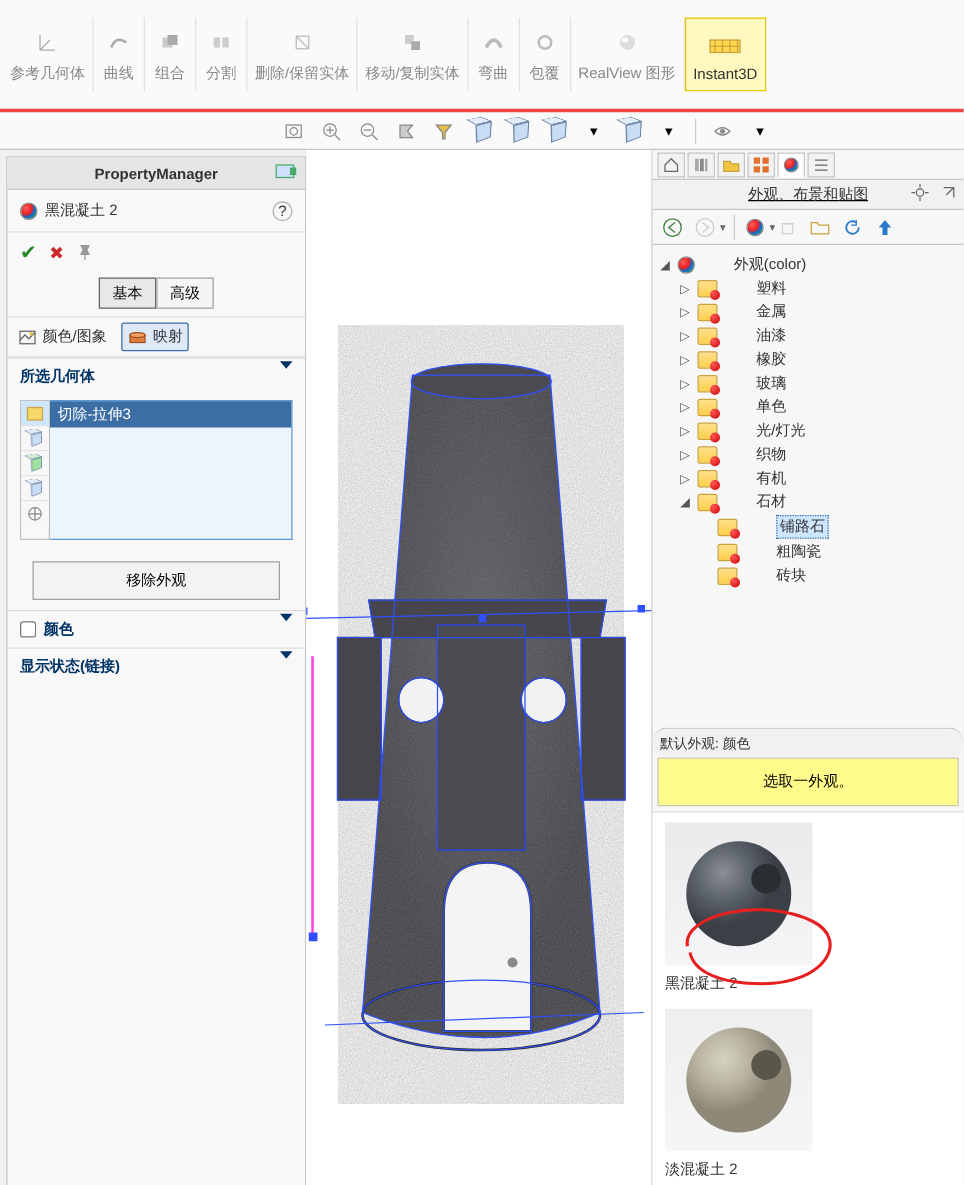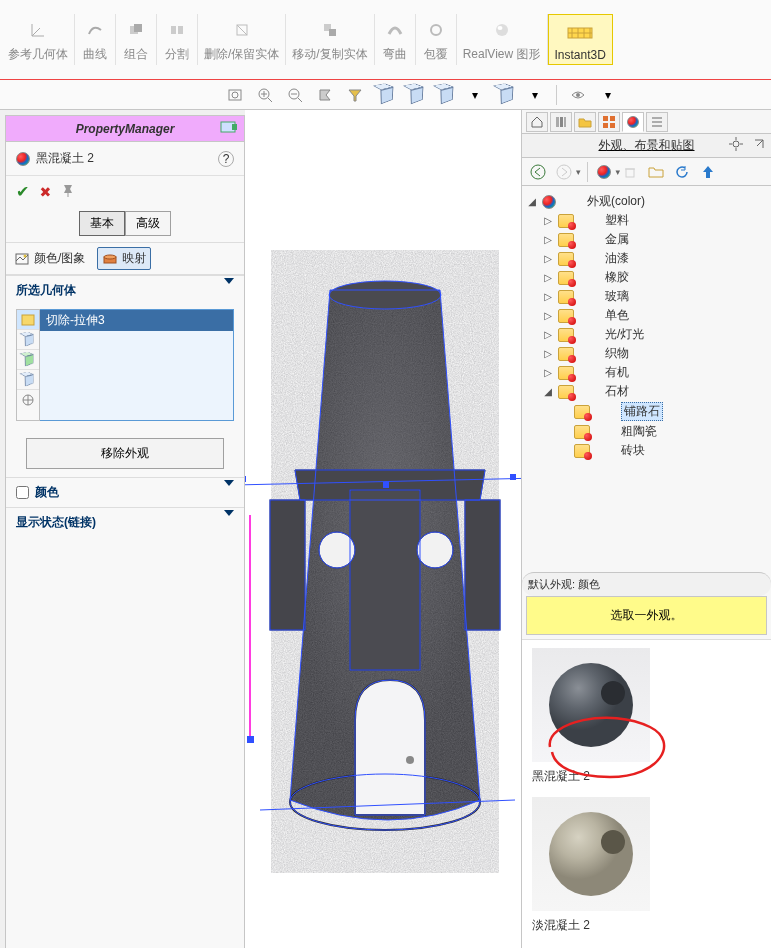--- a/index.html
+++ b/index.html
@@ -2,22 +2,22 @@
 <html><head>
 <meta charset="utf-8">
 <style>
   * { box-sizing: border-box; margin: 0; padding: 0; font-family: "Microsoft YaHei", Tahoma, sans-serif; font-size: 12px; }
   html, body { width: 771px; height: 948px; background: #f0f0f0; overflow: hidden; }
 
   
   .ribbon {
     display: flex;
     background: #fafafa;
-    border-bottom: 1px solid #ef4444;
-    height: 80px;
+    border-bottom: 3px solid #ef4444;
+    height: 90px;
     padding: 14px 2px;
   }
   .ribbon .grp {
     display: flex; flex-direction: column; align-items: center;
     justify-content: center;
     border-right: 1px solid #e2e2e2;
     padding: 2px 6px;
     color: #888;
     cursor: default;
   }
@@ -36,23 +36,22 @@
   .main { display: flex; height: calc(948px - 72px - 30px); }
 
   
   .pm {
     width: 240px; background: #f8f8f8; border: 1px solid #c6c6c6;
     margin: 5px 0 0 5px; padding-bottom: 20px;
     display: flex; flex-direction: column;
   }
   .pm-title {
     display: flex; align-items: center; justify-content: center;
-    height: 26px; background: #f0abfc; border-bottom: 1px solid #c6c6c6;
+    height: 26px; background: #e5e5e5; border-bottom: 1px solid #c6c6c6;
     position: relative;
-    font-style: italic;
   }
   .pm-title .txt { font-weight: bold; color: #333; }
   .pm-title .pin { position: absolute; right: 6px; }
 
   .pm-head {
     display: flex; align-items: center; padding: 8px 10px; border-bottom: 1px solid #e0e0e0;
     position: relative;
   }
   .pm-head .txt { margin-left: 6px; color: #333; font-weight: 500; }
   .pm-head .help { position: absolute; right: 10px; width: 16px; height: 16px; border: 1px solid #aaa;

